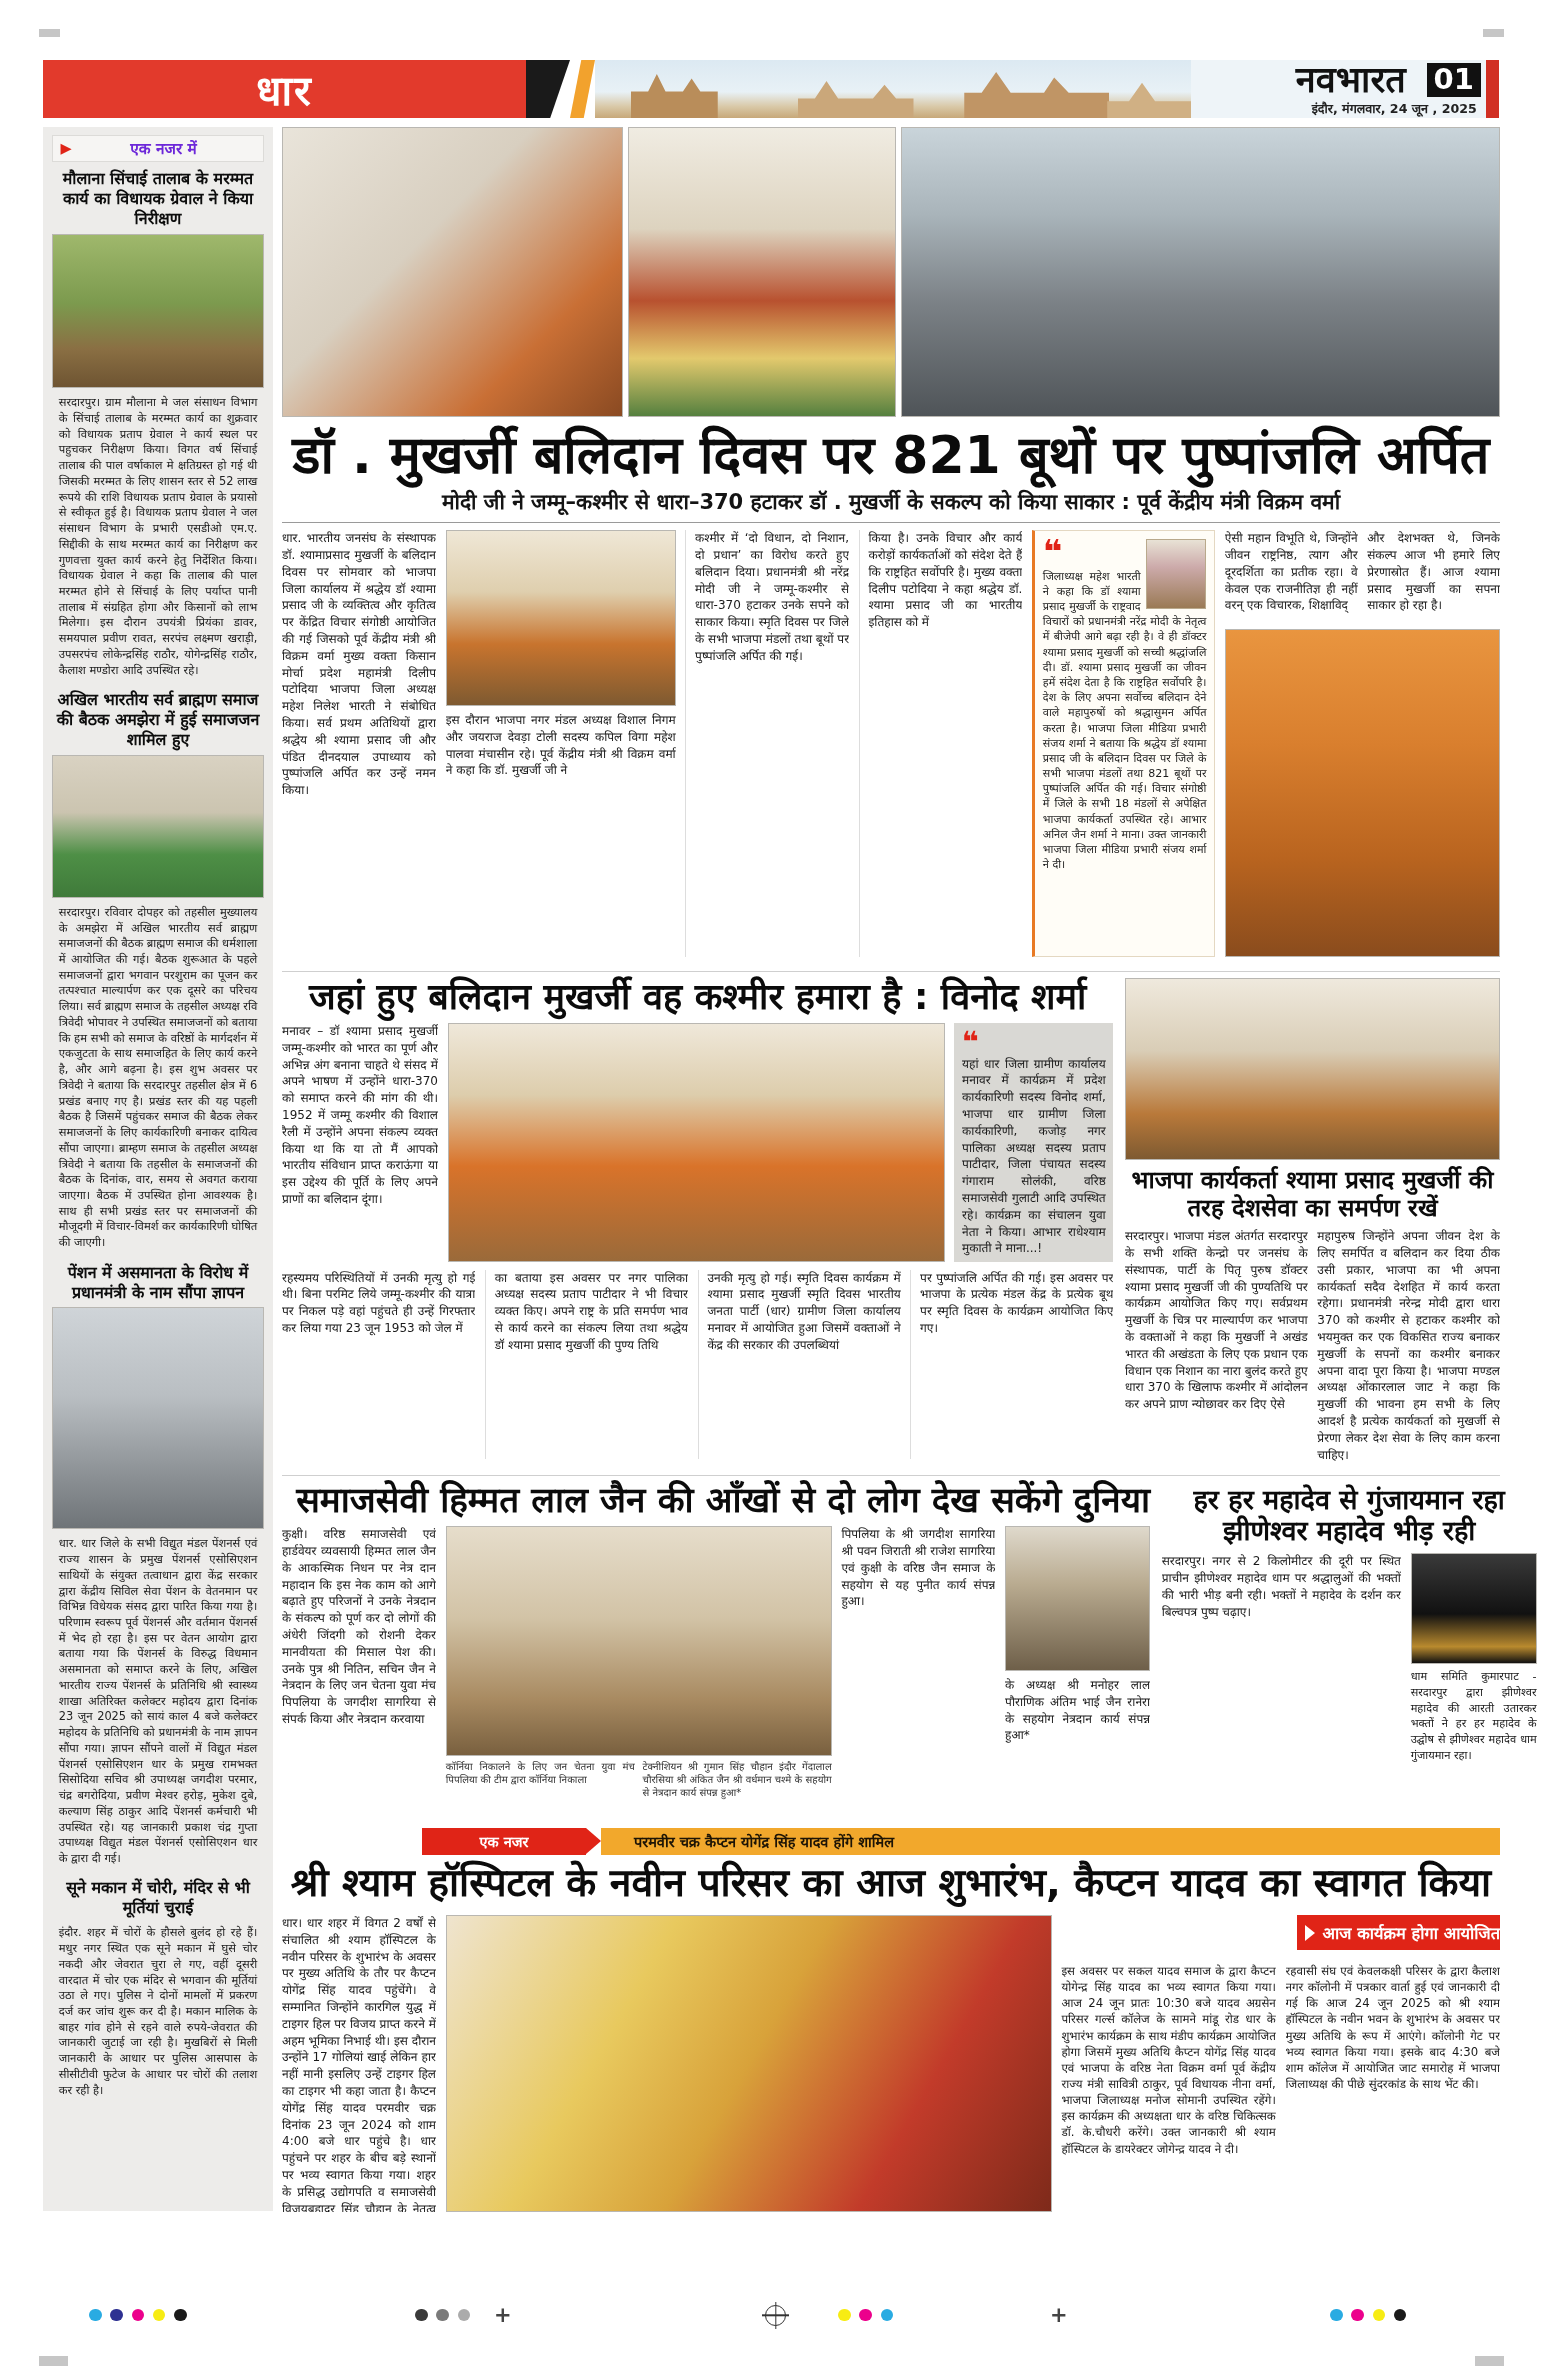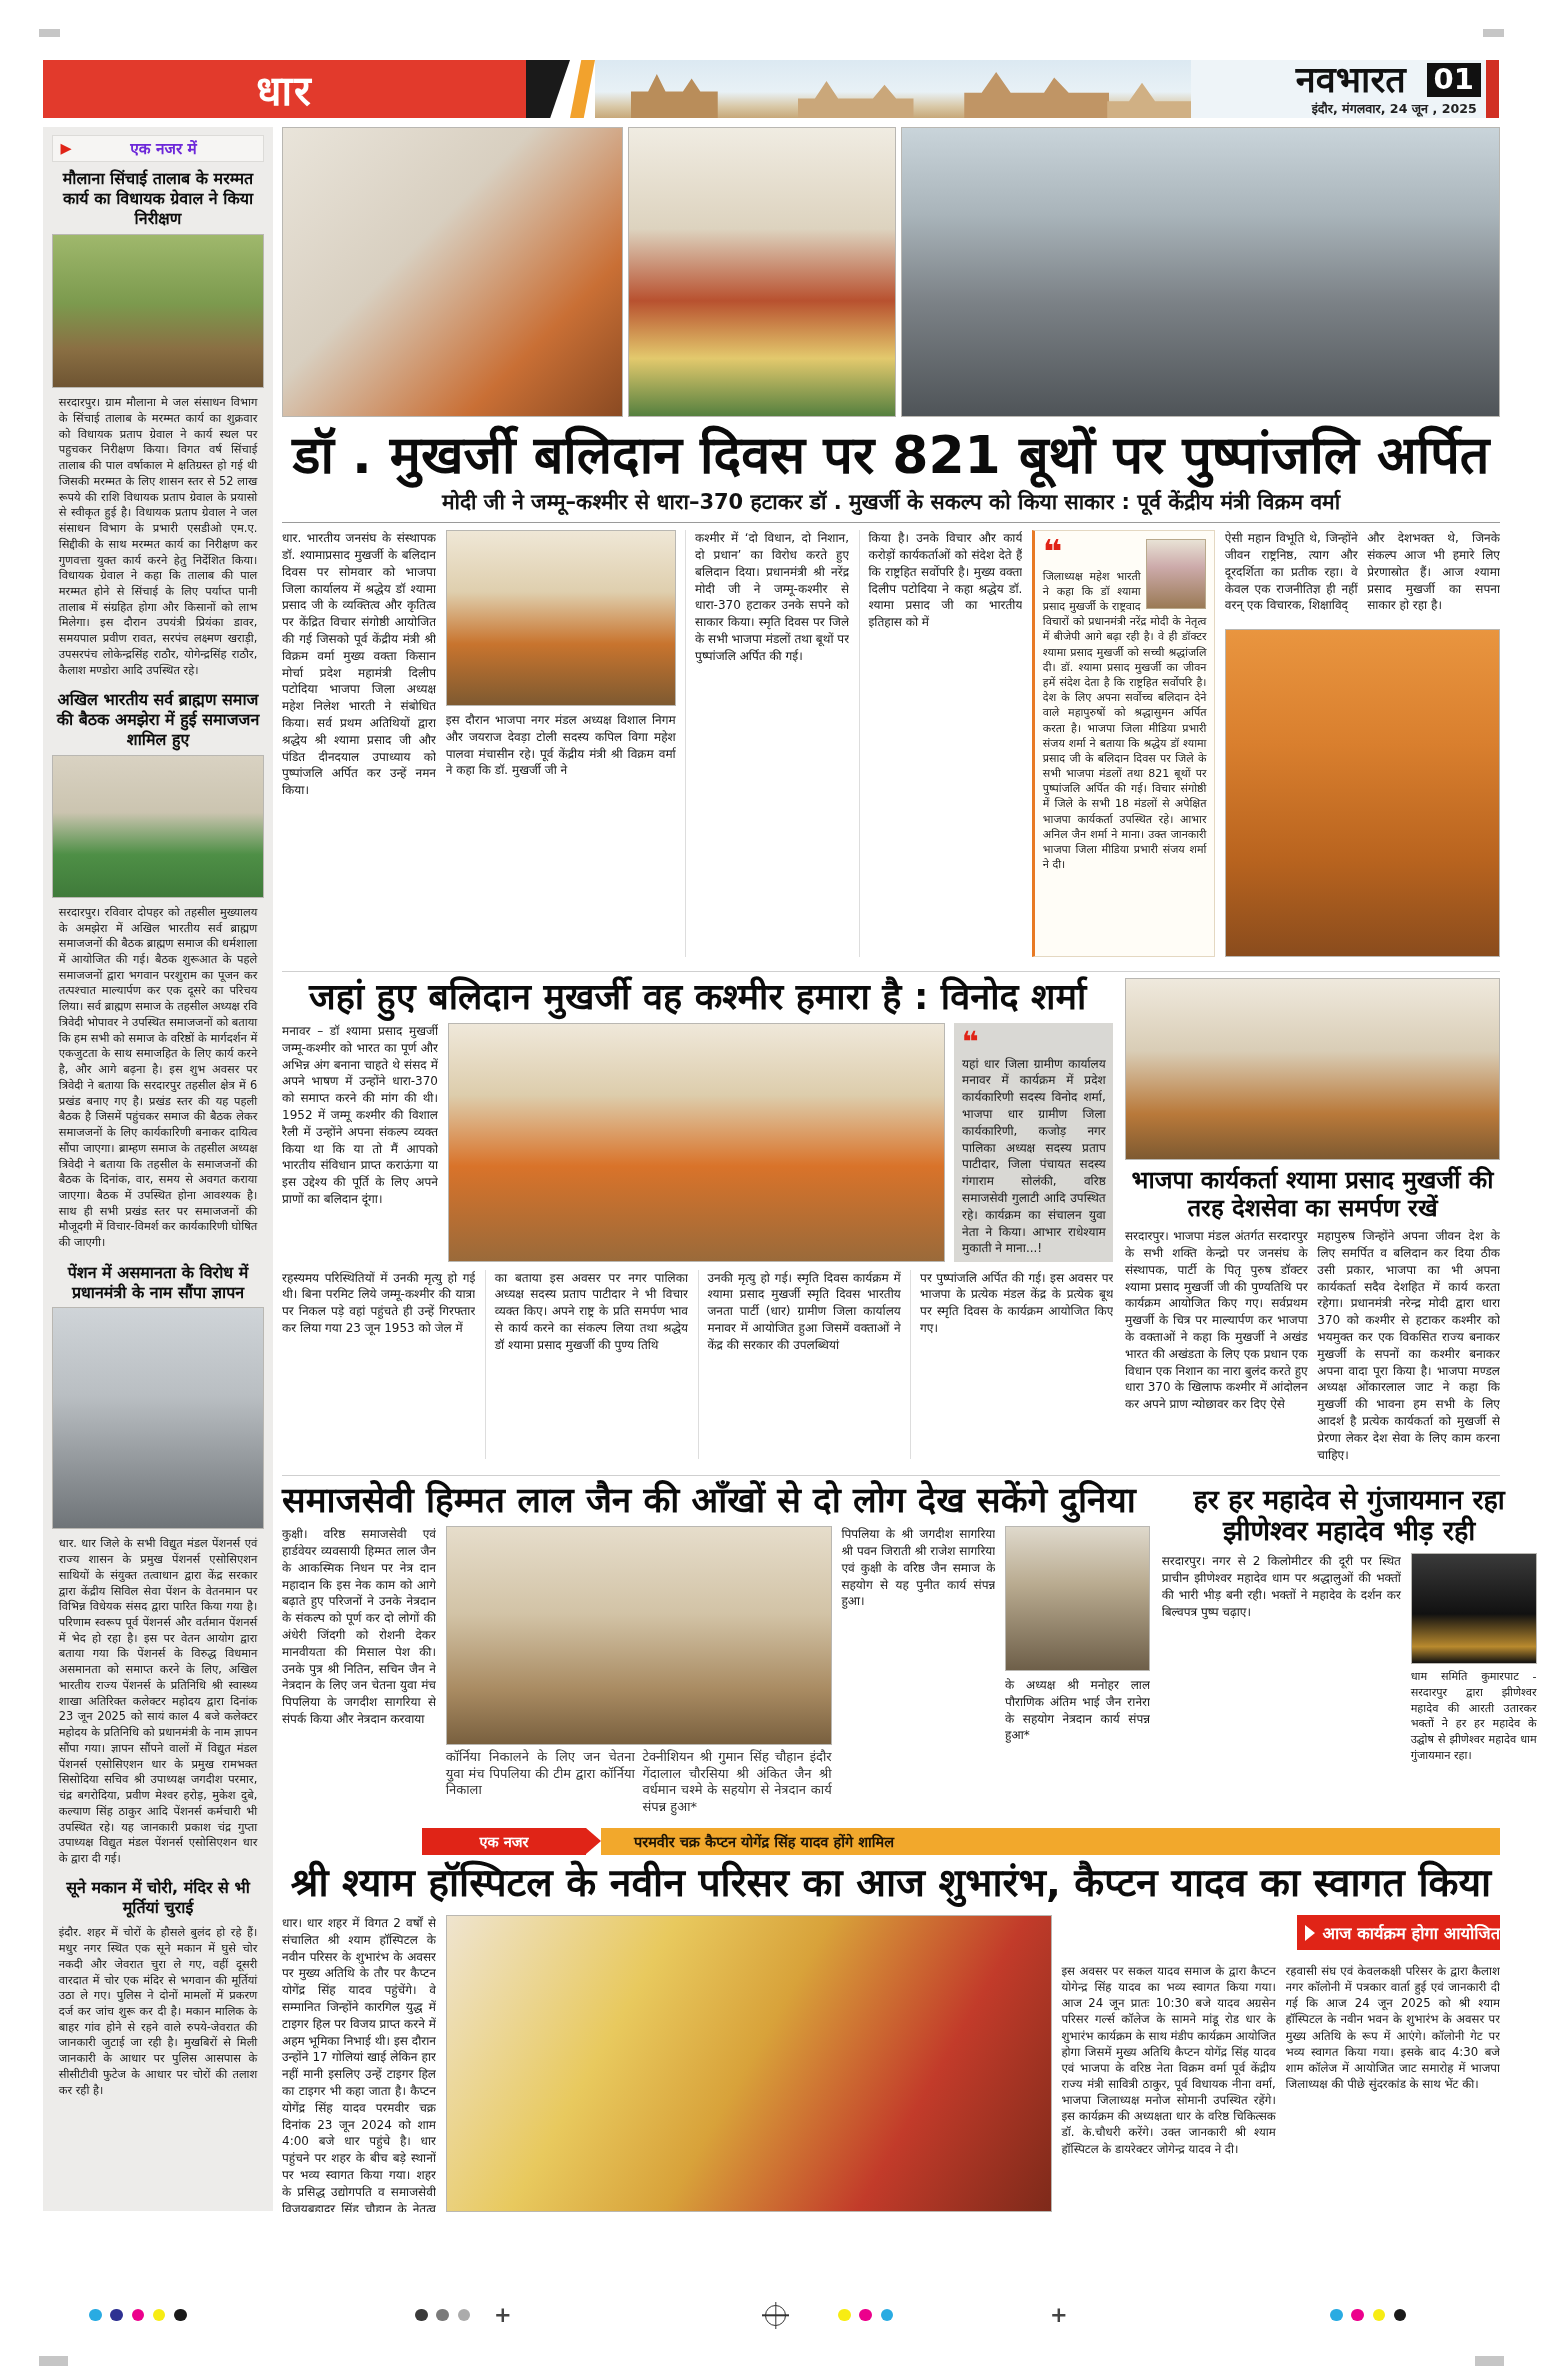--- a/index.html
+++ b/index.html
@@ -76,28 +76,28 @@
   .s2row2 p,.s2row1 p{margin:0;font-size:12px;line-height:1.4;text-align:justify;}
   .sec2R{flex:0 0 375px;display:flex;flex-direction:column;}
   .ph-bjp{height:182px;background:linear-gradient(180deg,#efe9dd 0%,#d9cdb6 40%,#b9793a 75%,#7e5a31 100%);}
   .sec2R h3{margin:7.7px 0 5.8px 0;text-align:center;font-size:24px;line-height:1.15;color:#0b0b0b;}
   .s2rcols{display:flex;gap:9.7px;flex:1;overflow:hidden;height:290px;}
   .s2rcols div{flex:1;overflow:hidden;}
   .s2rcols p{margin:0;font-size:12px;line-height:1.4;text-align:justify;}
   
   .sec3{display:flex;gap:11.6px;margin-top:11.6px;border-top:1px solid #cfcfcf;padding-top:5.8px;}
   .sec3L{flex:1;}
-  .sec3L h2{margin:0 0 7.7px 0;text-align:left;font-size:35px;line-height:1.05;color:#0b0b0b;}
+  .sec3L h2{margin:0 0 7.7px 0;text-align:right;font-size:35px;line-height:1.05;color:#0b0b0b;}
   .s3row{display:flex;gap:9.7px;height:290px;overflow:hidden;}
   .s3row .t{flex:0 0 154px;}
   .s3row p{margin:0;font-size:12px;line-height:1.4;text-align:justify;}
   .phwrap{flex:0 0 386px;display:flex;flex-direction:column;gap:3.9px;}
   .ph-cert{height:230px;background:linear-gradient(180deg,#e6ddcb 0%,#d2c3a6 40%,#a98b62 75%,#79603f 100%);}
   .caps{display:flex;gap:7.7px;}
-  .caps p{flex:1;margin:0;font-size:13px;line-height:1.3;text-align:justify;color:#333;}
+  .caps p{flex:1;margin:0;font-size:10px;line-height:1.3;text-align:justify;color:#333;}
   .s3stack{flex:0 0 145px;display:flex;flex-direction:column;gap:5.8px;}
   .ph-portrait{height:145px;background:linear-gradient(180deg,#dfd9cc 0%,#b9ab90 40%,#6e5f49 100%);}
   .sec3R{flex:0 0 375px;}
   .sec3R h3{margin:1.9px 0 7.7px 0;text-align:center;font-size:27px;line-height:1.15;color:#0b0b0b;}
   .s3rrow{display:flex;gap:9.7px;height:210px;overflow:hidden;}
   .s3rrow .t{flex:1;}
   .s3rrow p{margin:0;font-size:12px;line-height:1.4;text-align:justify;}
   .s3rstack{flex:0 0 126px;display:flex;flex-direction:column;gap:5.8px;}
   .ph-deity{height:135px;background:linear-gradient(180deg,#3a3a3a 0%,#111 55%,#b98a2e 85%,#111 100%);}
   .s3rstack p{font-size:11.2px;}

